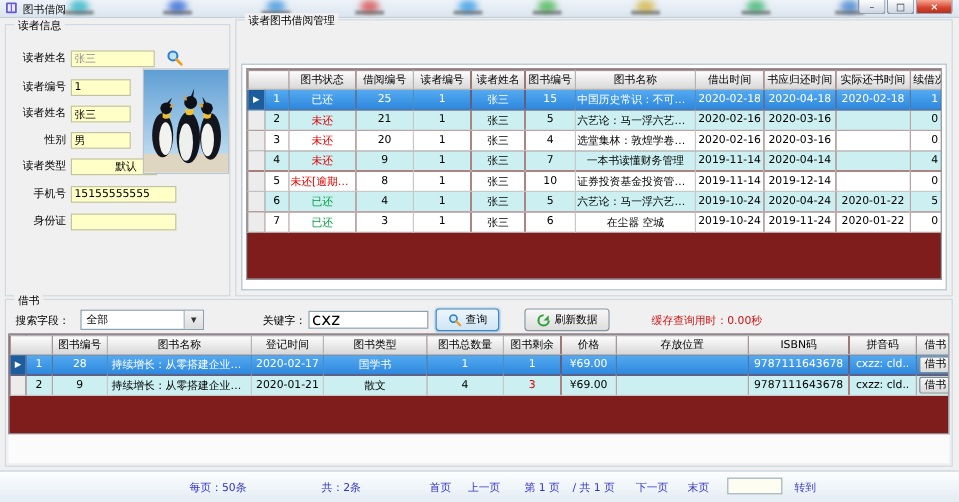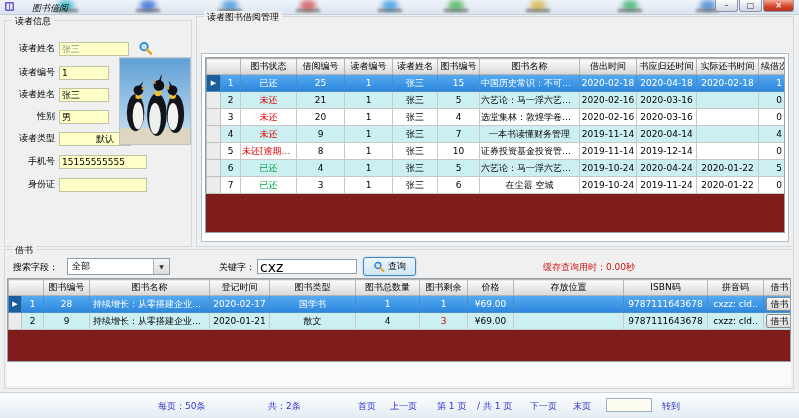--- a/index.html
+++ b/index.html
@@ -5,21 +5,21 @@
   html,body{margin:0;padding:0;}
   body{width:799px;height:418px;position:relative;overflow:hidden;
        font-family:"DejaVu Sans","Liberation Sans",sans-serif;font-size:9px;color:#000;
        background:#f0f0f0;}
   
   .titlebar{position:absolute;top:0;left:0;width:799px;height:14px;
             background:linear-gradient(#eef3f9,#dbe5ef);border-bottom:1px solid #c3cfdb;overflow:hidden;}
   .blob{position:absolute;top:0;width:16px;height:11px;border-radius:50%;filter:blur(2.5px);opacity:.85;}
   .blob-bar{position:absolute;top:9px;width:24px;height:3px;background:#555;filter:blur(1.5px);opacity:.7;}
   .app-icon{position:absolute;left:4px;top:1px;width:11px;height:11px;}
-  .win-title{position:absolute;left:32px;top:2px;color:#111;font-style:italic;}
+  .win-title{position:absolute;left:19px;top:2px;color:#111;}
   .win-controls{position:absolute;top:0;right:5px;display:flex;}
   .wbtn{width:23px;height:12px;display:flex;align-items:center;justify-content:center;
         font-size:8px;line-height:8px;color:#334;cursor:default;
         background:linear-gradient(#fdfdfd,#ccd6e1);border:1px solid #8795a6;border-top:none;
         border-radius:0 0 3px 3px;margin-left:1px;box-sizing:border-box;}
   .wbtn.close{width:31px;background:linear-gradient(#f5a894,#d6412b 60%,#b33322);color:#fff;font-weight:bold;}
   
   .groupbox{position:absolute;border:1px solid #cfd9df;border-radius:0;box-sizing:border-box;}
   .gb-title{position:absolute;top:-6px;left:7px;background:#f0f0f0;padding:0 3px;}
   #gb-reader{left:4px;top:20px;width:188px;height:227px;}
@@ -315,20 +315,27 @@
     <span class="combo-arrow">▼</span>
   </div>
   <span class="frow" style="left:214px;top:11px">关键字：</span>
   <input class="kwinput" value="cxz" style="">
   <button class="btn" id="btn-query">
     <svg viewBox="0 0 16 16" width="12" height="12">
       <circle cx="6.5" cy="6" r="4" fill="#cfe8f8" stroke="#2a7fd0" stroke-width="1.8"></circle>
       <line x1="9.5" y1="9" x2="14" y2="13.5" stroke="#e8a020" stroke-width="2.4" stroke-linecap="round"></line>
     </svg>
     <span>查询</span>
+  </button>
+  <button class="btn" id="btn-refresh">
+    <svg viewBox="0 0 14 14" width="12" height="12">
+      <path d="M7 2 A5 5 0 1 0 12 7" fill="none" stroke="#2fa03a" stroke-width="2"></path>
+      <path d="M12 2 L12 7 L7 7 Z" fill="#2fa03a"></path>
+    </svg>
+    <span>刷新数据</span>
   </button>
   <span class="cache">缓存查询用时：0.00秒</span>
 
   <div class="gridwrap" id="bookswrap">
     <table class="grid">
       <colgroup>
         <col style="width:13px">
           <col style="width:22px">
           <col style="width:46px">
           <col style="width:120px">

